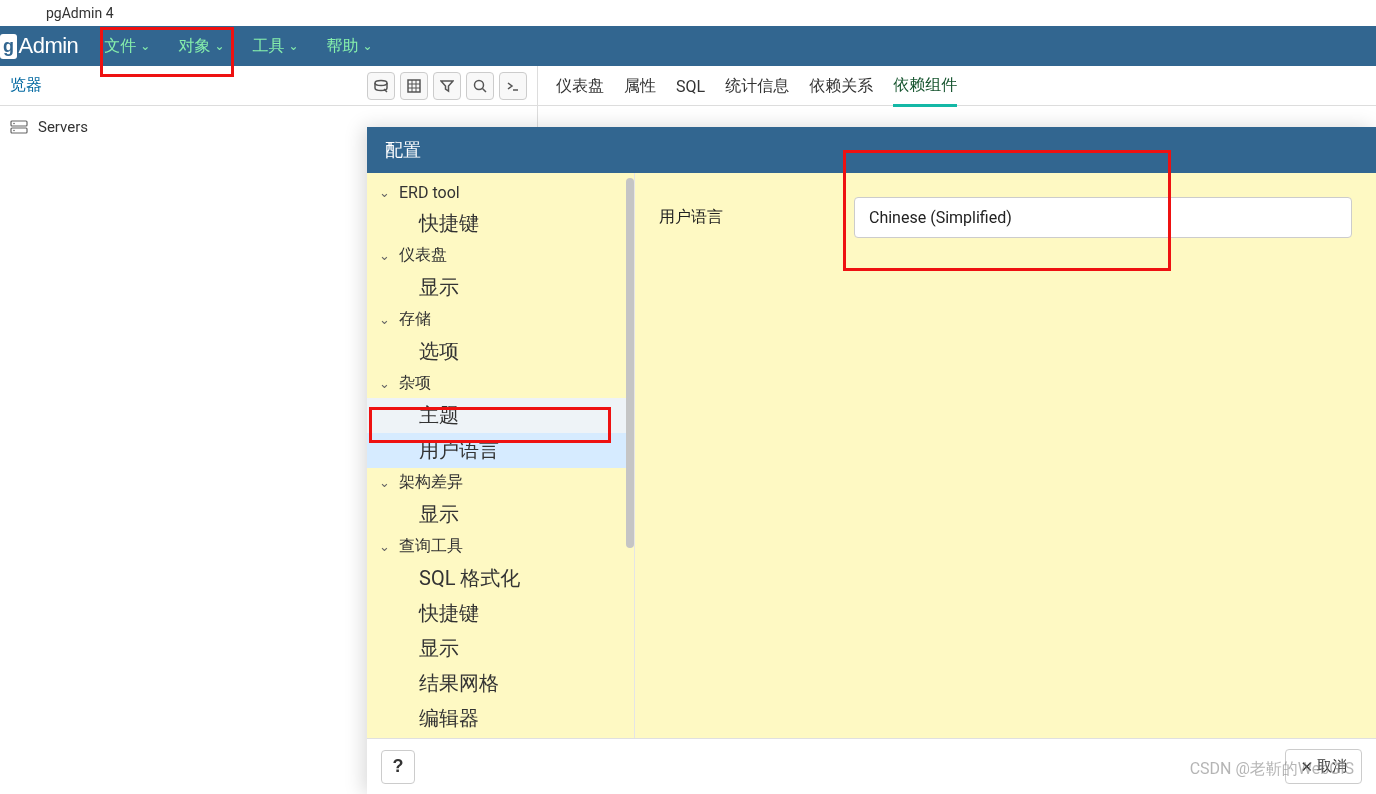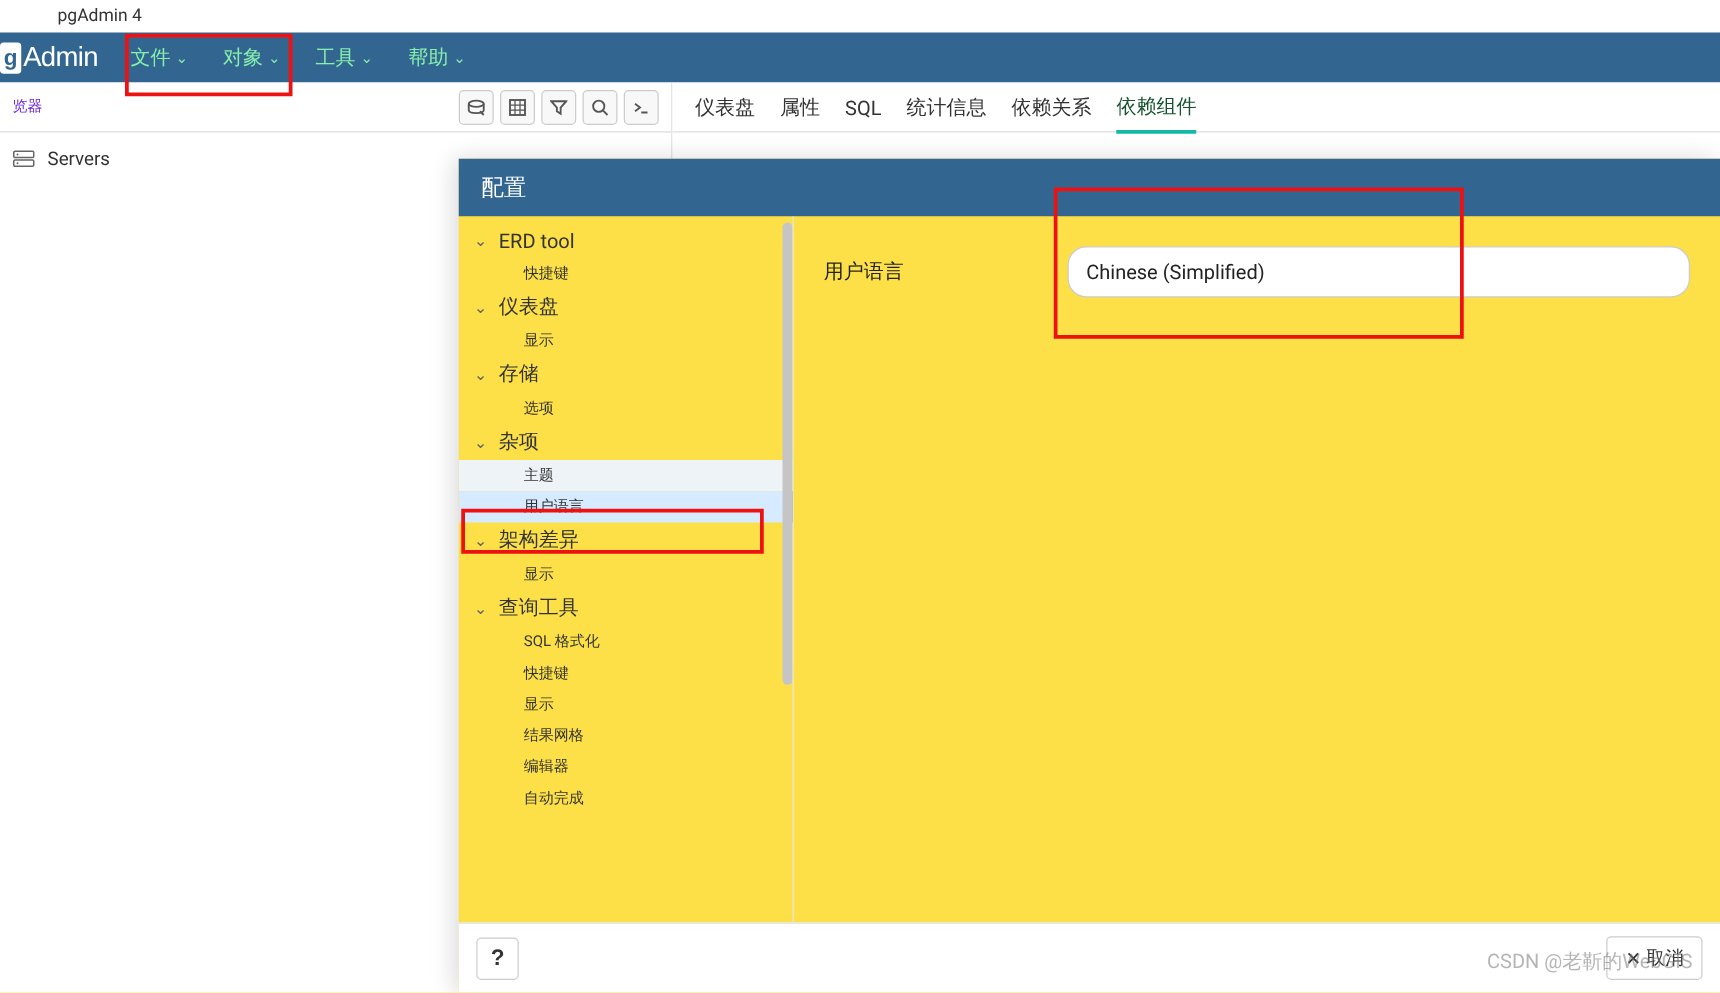--- a/index.html
+++ b/index.html
@@ -67,21 +67,21 @@
       flex-direction: column;
     }
     .browser-header {
       display: flex;
       justify-content: space-between;
       align-items: center;
       padding: 6px 10px;
       border-bottom: 1px solid #ddd;
       height: 40px;
     }
-    .browser-title { font-size: 12px; color: #6d28d9; }
+    .browser-title { font-size: 16px; color: #0369a1; }
     .toolbar-buttons { display: flex; gap: 5px; }
     .tool-btn {
       width: 28px; height: 28px;
       border: 1px solid #ccc;
       border-radius: 4px;
       background: #f8f8f8;
       display: flex; align-items: center; justify-content: center;
       cursor: pointer;
       color: #555;
       font-size: 14px;
@@ -127,21 +127,21 @@
       border-bottom: 3px solid #14b8a6;
       font-weight: 500;
     }
     
     .dialog {
       position: absolute;
       top: 127px;
       left: 367px;
       right: 0;
       bottom: 0;
-      background: #fde047;
+      background: #fef9c3;
       box-shadow: -4px 0 18px rgba(0,0,0,0.15);
       display: flex;
       flex-direction: column;
     }
     .dialog-header {
       background: #326690;
       color: #fff;
       font-size: 18px;
       padding: 11px 18px;
       font-weight: 500;
@@ -167,21 +167,21 @@
       cursor: pointer;
     }
     .nav-group .chev-down { 
       margin-right: 6px; 
       font-size: 13px;
       color: #666;
       width: 14px;
     }
     .nav-item {
       padding: 4px 12px 4px 52px;
-      font-size: 12px;
+      font-size: 20px;
       color: #333;
       cursor: pointer;
     }
     .nav-item.hovered { background: #eef3f7; }
     .nav-item.selected {
       background: #d6ebff;
       border-right: 4px solid #326690;
     }
     .dialog-nav::-webkit-scrollbar { width: 10px; }
     .dialog-nav-scrollbar {
@@ -200,21 +200,21 @@
       align-items: center;
     }
     .form-label {
       width: 195px;
       font-size: 16px;
       color: #222;
     }
     .form-select {
       flex: 1;
       border: 1px solid #ccc;
-      border-radius: 15px;
+      border-radius: 4px;
       padding: 10px 14px;
       font-size: 16px;
       color: #222;
       background: #fff;
     }
     .dialog-footer {
       border-top: 1px solid #e0e0e0;
       padding: 10px 14px;
       display: flex;
       justify-content: space-between;

